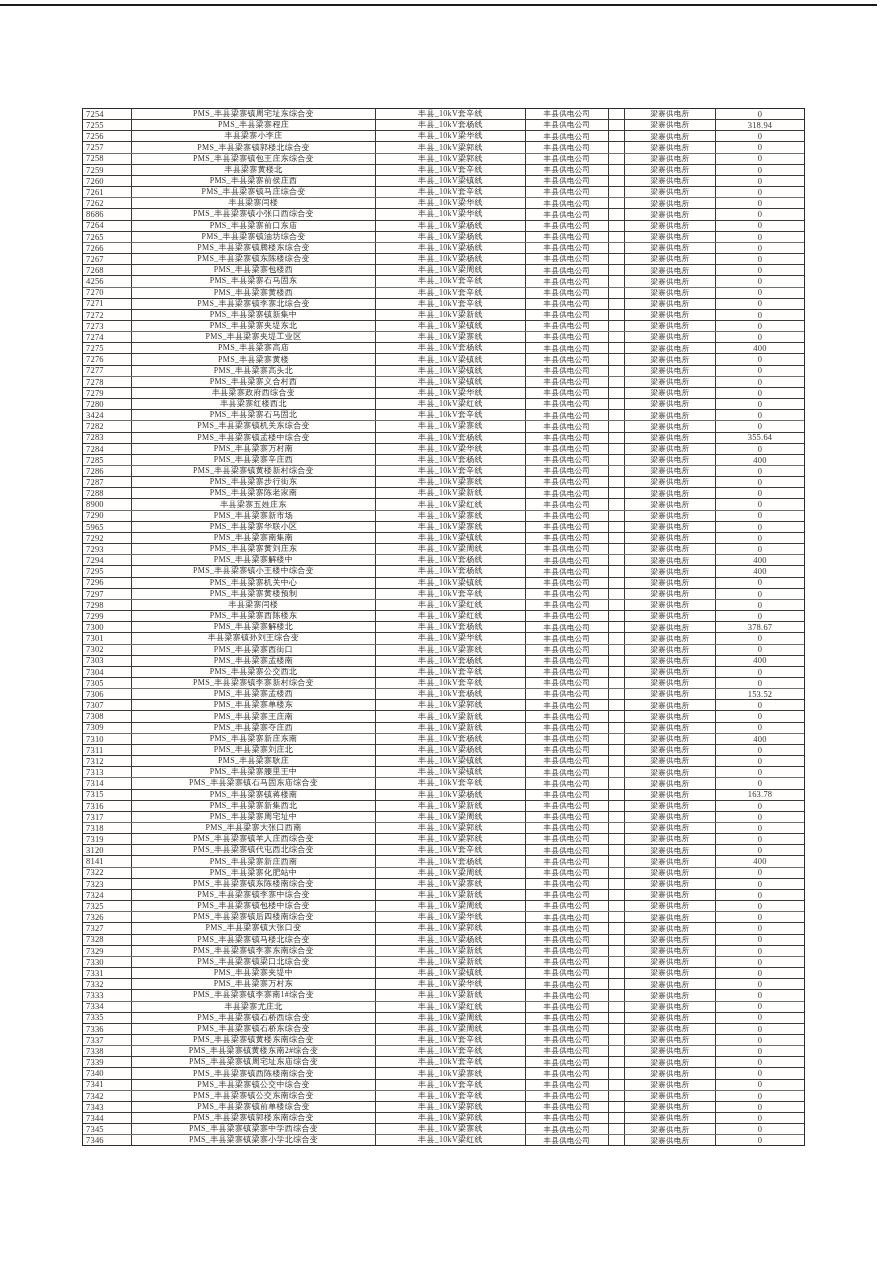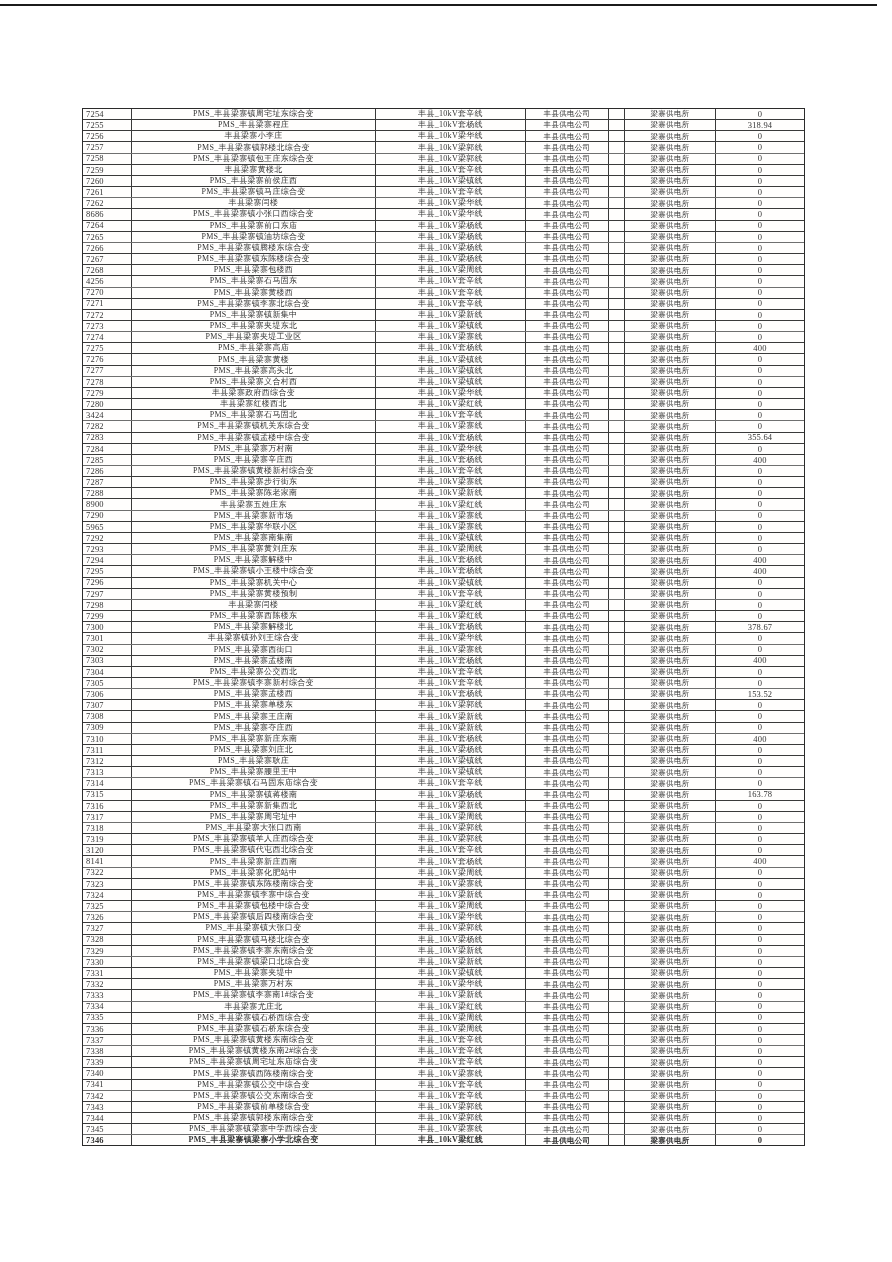--- a/index.html
+++ b/index.html
@@ -25,21 +25,21 @@
     background:#fffefd;
   }
   .trow {
     flex:1 1 0;
     display:flex;
     border-bottom:1px solid #3a3a3a;
     box-sizing:border-box;
     min-height:0;
   }
   .trow:nth-child(4n) { border-bottom-color:#6f6f6f; }
-  .trow:last-child { border-bottom:none;font-weight:bold; }
+  .trow:last-child { border-bottom:none; }
   .cell {
     border-right:1px solid #3a3a3a;
     box-sizing:border-box;
     overflow:hidden; white-space:nowrap;
     display:flex; align-items:center; justify-content:center;
     font-size:8px; line-height:1;
     color:#343434;
     letter-spacing:0.3px;
   }
   .cell:last-child { border-right:none; }

